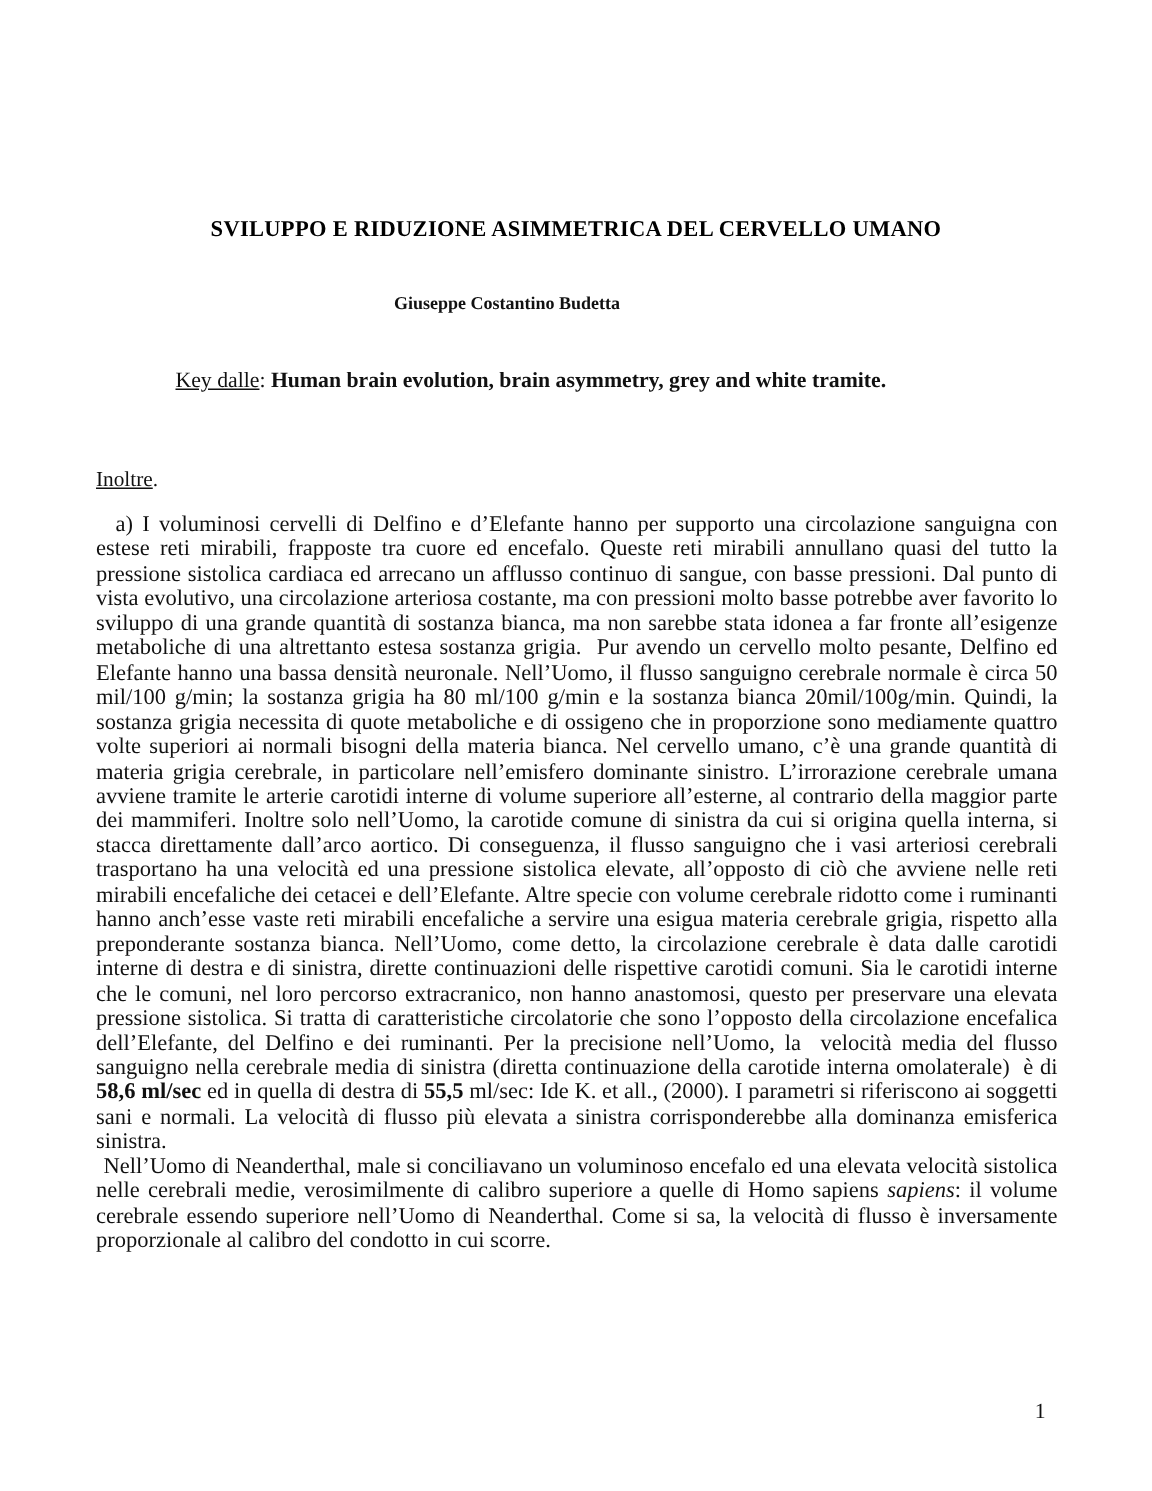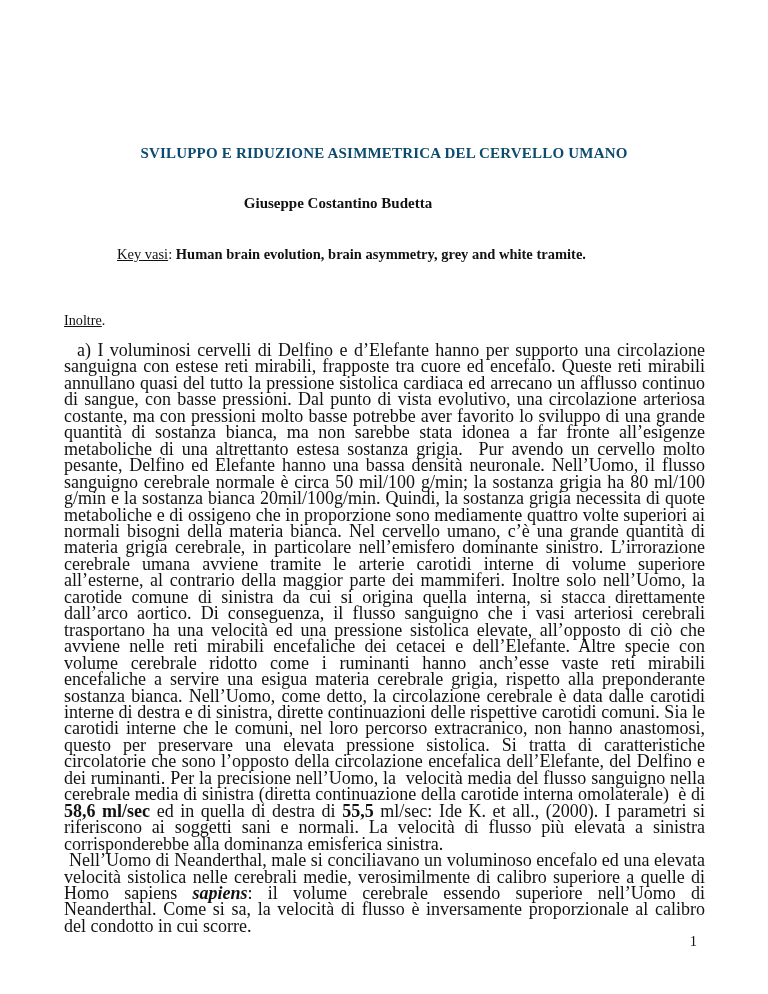--- a/index.html
+++ b/index.html
@@ -21,21 +21,21 @@
     font-size: 15px;
     font-weight: bold;
     letter-spacing: 0.2px;
   }
   .doc-author {
     position: absolute;
     top: 195px;
     left: 0;
     width: 676px;
     text-align: center;
-    font-size: 15px;
+    font-size: 12px;
     font-weight: bold;
   }
   .keywords-line {
     position: absolute;
     top: 246px;
     left: 117px;
     font-size: 14.5px;
   }
   .keywords-label { text-decoration: underline; font-weight: normal; }
   .keywords-sep { font-weight: normal; }
@@ -45,48 +45,48 @@
     top: 312px;
     left: 64px;
     font-size: 14.2px;
   }
   .section-heading .underlined { text-decoration: underline; }
   .body-text {
     position: absolute;
     top: 342px;
     left: 64px;
     width: 641px;
-    font-size: 18px;
+    font-size: 15px;
     line-height: 16.45px;
     text-align: justify;
   }
   .para { margin: 0; text-indent: 5px; }
   .para.first { text-indent: 13px; }
   .para .b { font-weight: bold; }
-  .para .i { font-style: italic; font-weight: bold; }
+  .para .i { font-style: italic; }
   .page-number {
     position: absolute;
     top: 933px;
     left: 64px;
     width: 633px;
     text-align: right;
     font-size: 14.5px;
   }
 </style>
 </head>
 <body>
 
 <div class="page">
 
-  <div class="doc-title" style="color: #0c4a6e;">SVILUPPO E RIDUZIONE ASIMMETRICA DEL CERVELLO UMANO</div>
+  <div class="doc-title" style="color: #000000;">SVILUPPO E RIDUZIONE ASIMMETRICA DEL CERVELLO UMANO</div>
 
   <div class="doc-author">Giuseppe Costantino Budetta</div>
 
   <div class="keywords-line">
-    <span class="keywords-label">Key vasi</span><span class="keywords-sep">: </span><span class="keywords-text">Human brain evolution, brain asymmetry, grey and white tramite.</span>
+    <span class="keywords-label">Key dalle</span><span class="keywords-sep">: </span><span class="keywords-text">Human brain evolution, brain asymmetry, grey and white tramite.</span>
   </div>
 
   <div class="section-heading">
     <span class="underlined">Inoltre</span><span>.</span>
   </div>
 
   <div class="body-text">
       <p class="para first"><span>a) I voluminosi cervelli di Delfino e d’Elefante hanno per supporto una circolazione sanguigna con estese reti mirabili, frapposte tra cuore ed encefalo. Queste reti mirabili annullano quasi del tutto la pressione sistolica cardiaca ed arrecano un afflusso continuo di sangue, con basse pressioni. Dal punto di vista evolutivo, una circolazione arteriosa costante, ma con pressioni molto basse potrebbe aver favorito lo sviluppo di una grande quantità di sostanza bianca, ma non sarebbe stata idonea a far fronte all’esigenze metaboliche di una altrettanto estesa sostanza grigia.&nbsp; Pur avendo un cervello molto pesante, Delfino ed Elefante hanno una bassa densità neuronale. Nell’Uomo, il flusso sanguigno cerebrale normale è circa 50 mil/100 g/min; la sostanza grigia ha 80 ml/100 g/min e la sostanza bianca 20mil/100g/min. Quindi, la sostanza grigia necessita di quote metaboliche e di ossigeno che in proporzione sono mediamente quattro volte superiori ai normali bisogni della materia bianca. Nel cervello umano, c’è una grande quantità di materia grigia cerebrale, in particolare nell’emisfero dominante sinistro. L’irrorazione cerebrale umana avviene tramite le arterie carotidi interne di volume superiore all’esterne, al contrario della maggior parte dei mammiferi. Inoltre solo nell’Uomo, la carotide comune di sinistra da cui si origina quella interna, si stacca direttamente dall’arco aortico. Di conseguenza, il flusso sanguigno che i vasi arteriosi cerebrali trasportano ha una velocità ed una pressione sistolica elevate, all’opposto di ciò che avviene nelle reti mirabili encefaliche dei cetacei e dell’Elefante. Altre specie con volume cerebrale ridotto come i ruminanti hanno anch’esse vaste reti mirabili encefaliche a servire una esigua materia cerebrale grigia, rispetto alla preponderante sostanza bianca. Nell’Uomo, come detto, la circolazione cerebrale è data dalle carotidi interne di destra e di sinistra, dirette continuazioni delle rispettive carotidi comuni. Sia le carotidi interne che le comuni, nel loro percorso extracranico, non hanno anastomosi, questo per preservare una elevata pressione sistolica. Si tratta di caratteristiche circolatorie che sono l’opposto della circolazione encefalica dell’Elefante, del Delfino e dei ruminanti. Per la precisione nell’Uomo, la&nbsp; velocità media del flusso sanguigno nella cerebrale media di sinistra (diretta continuazione della carotide interna omolaterale)&nbsp; è di </span><span class="b">58,6 ml/sec</span><span> ed in quella di destra di </span><span class="b">55,5</span><span> ml/sec: Ide K. et all., (2000). I parametri si riferiscono ai soggetti sani e normali. La velocità di flusso più elevata a sinistra corrisponderebbe alla dominanza emisferica sinistra.</span></p>
       <p class="para"><span>Nell’Uomo di Neanderthal, male si conciliavano un voluminoso encefalo ed una elevata velocità sistolica nelle cerebrali medie, verosimilmente di calibro superiore a quelle di Homo sapiens </span><span class="i">sapiens</span><span>: il volume cerebrale essendo superiore nell’Uomo di Neanderthal. Come si sa, la velocità di flusso è inversamente proporzionale al calibro del condotto in cui scorre.</span></p>
     </div>

